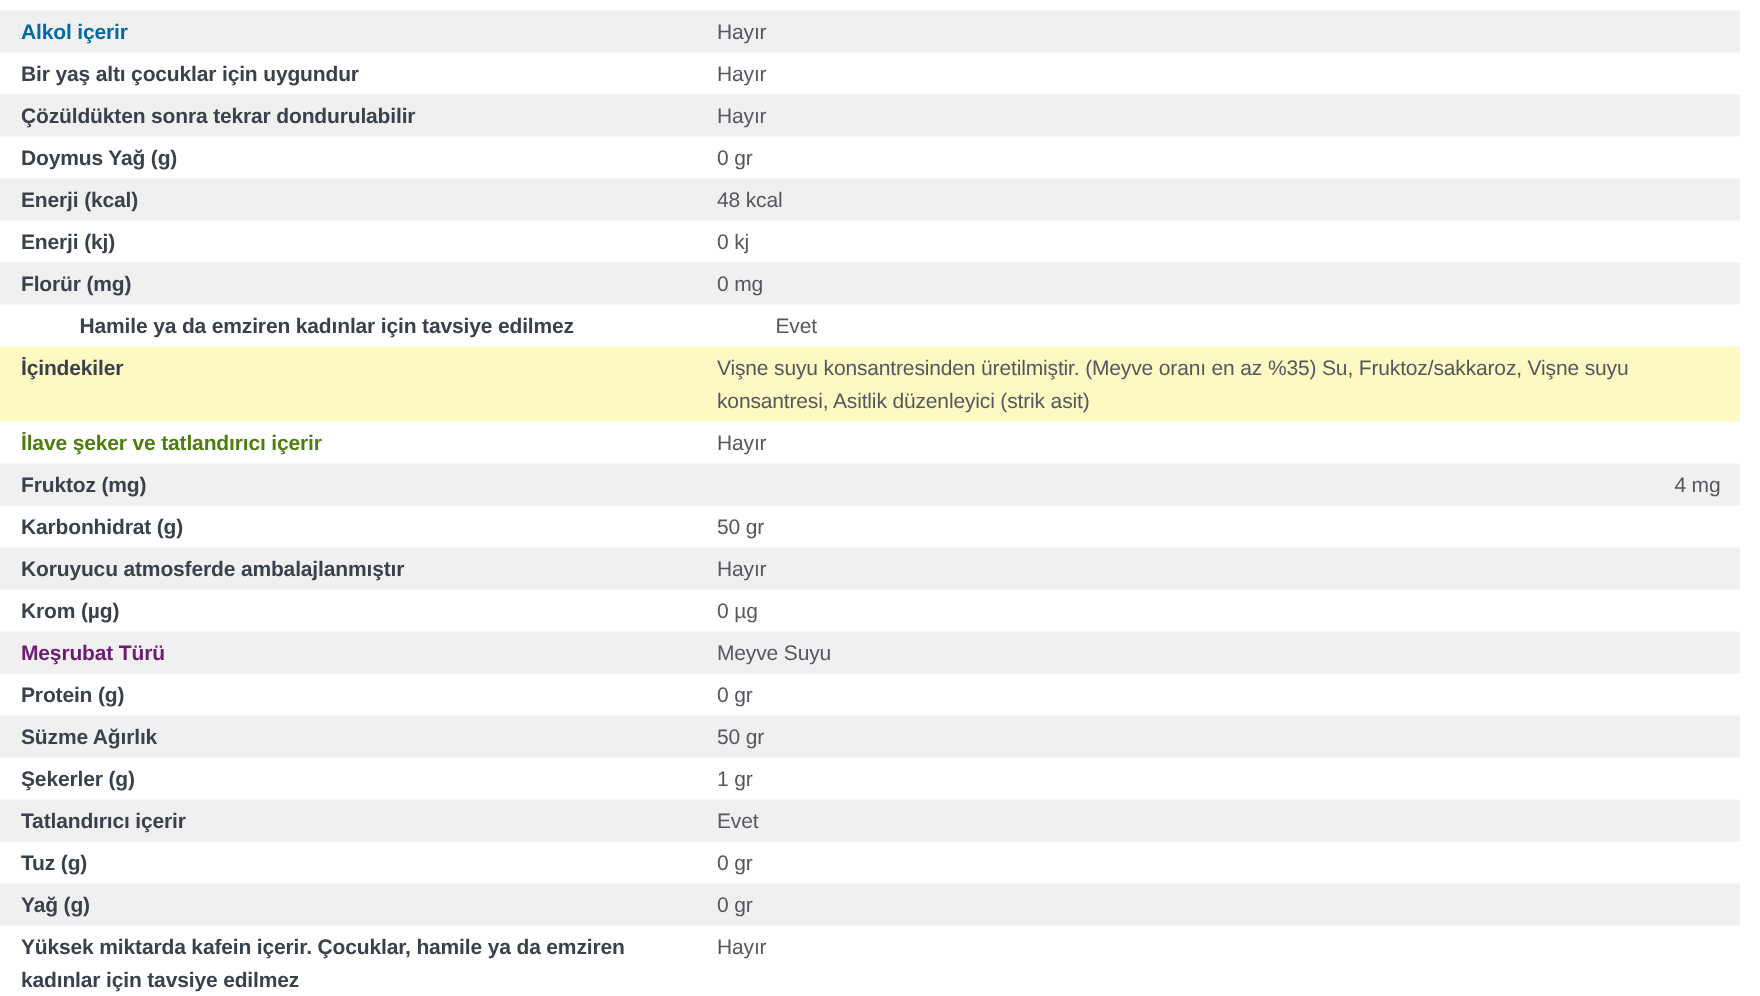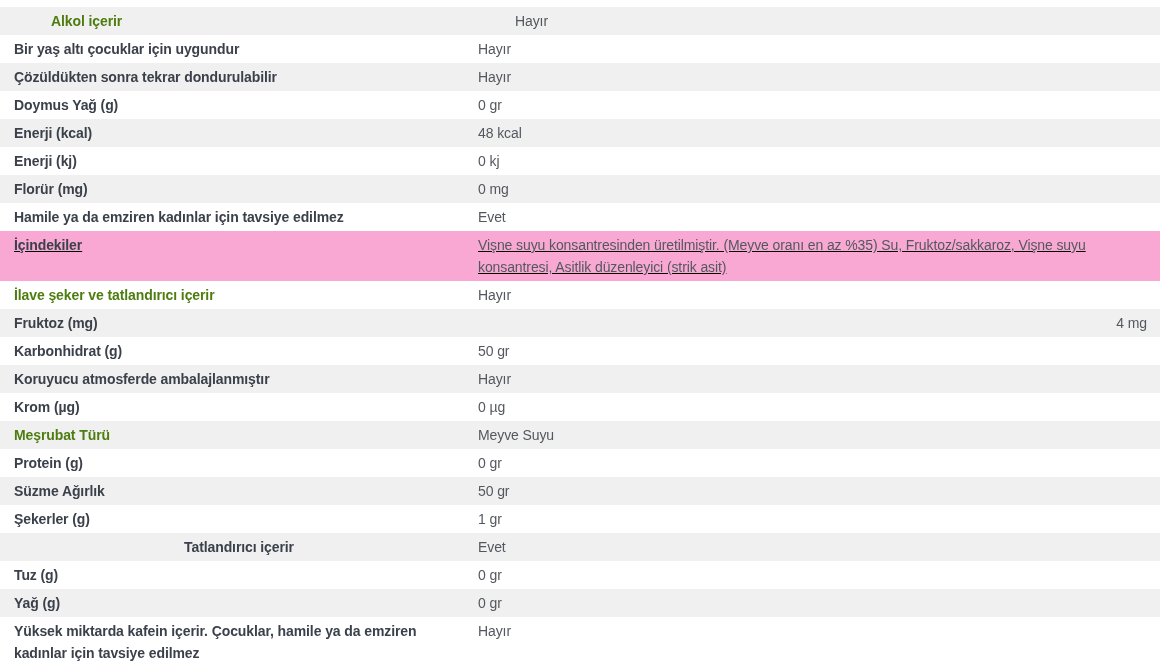--- a/index.html
+++ b/index.html
@@ -43,21 +43,21 @@
     padding-right: 13px;
     color: #54585e;
     letter-spacing: -0.1px;
   }
 </style>
 </head>
 <body>
 
 <div class="attr-table" id="attr-table">
   <div class="row striped" style="background: rgb(240, 240, 240);">
-    <div class="cell label" style="color: #4d7c0f; margin-left: 37px;">Alkol içerir</div>
+    <div class="cell label" style="color: #0369a1;">Alkol içerir</div>
     <div class="cell value" style="color: rgb(84, 88, 94);">Hayır</div>
   </div>
 
   <div class="row">
     <div class="cell label" style="color: rgb(59, 65, 75);">Bir yaş altı çocuklar için uygundur</div>
     <div class="cell value" style="color: rgb(84, 88, 94);">Hayır</div>
   </div>
 
   <div class="row striped" style="background: rgb(240, 240, 240);">
     <div class="cell label" style="color: rgb(59, 65, 75);">Çözüldükten sonra tekrar dondurulabilir</div>
@@ -78,25 +78,25 @@
     <div class="cell label" style="color: rgb(59, 65, 75);">Enerji (kj)</div>
     <div class="cell value" style="color: rgb(84, 88, 94);">0 kj</div>
   </div>
 
   <div class="row striped" style="background: rgb(240, 240, 240);">
     <div class="cell label" style="color: rgb(59, 65, 75);">Florür (mg)</div>
     <div class="cell value" style="color: rgb(84, 88, 94);">0 mg</div>
   </div>
 
   <div class="row">
-    <div class="cell label" style="color: rgb(59, 65, 75);">Hamile ya da emziren kadınlar için tavsiye edilmez</div>
+    <div class="cell label" style="color: rgb(59, 65, 75); margin-left: 39px;">Hamile ya da emziren kadınlar için tavsiye edilmez</div>
     <div class="cell value" style="color: rgb(84, 88, 94);">Evet</div>
   </div>
 
-  <div class="row striped" style="background: #f9a8d4; text-decoration: underline;">
+  <div class="row striped" style="background: #fef9c3;">
     <div class="cell label" style="color: rgb(59, 65, 75);">İçindekiler</div>
     <div class="cell value" style="color: rgb(84, 88, 94);">Vişne suyu konsantresinden üretilmiştir. (Meyve oranı en az %35) Su, Fruktoz/sakkaroz, Vişne suyu konsantresi, Asitlik düzenleyici (strik asit)</div>
   </div>
 
   <div class="row">
     <div class="cell label" style="color: #4d7c0f;">İlave şeker ve tatlandırıcı içerir</div>
     <div class="cell value" style="color: rgb(84, 88, 94);">Hayır</div>
   </div>
 
   <div class="row striped" style="background: rgb(240, 240, 240);">
@@ -113,41 +113,41 @@
     <div class="cell label" style="color: rgb(59, 65, 75);">Koruyucu atmosferde ambalajlanmıştır</div>
     <div class="cell value" style="color: rgb(84, 88, 94);">Hayır</div>
   </div>
 
   <div class="row">
     <div class="cell label" style="color: rgb(59, 65, 75);">Krom (µg)</div>
     <div class="cell value" style="color: rgb(84, 88, 94);">0 µg</div>
   </div>
 
   <div class="row striped" style="background: rgb(240, 240, 240);">
-    <div class="cell label" style="color: #4d7c0f;">Meşrubat Türü</div>
+    <div class="cell label" style="color: #701a75;">Meşrubat Türü</div>
     <div class="cell value" style="color: rgb(84, 88, 94);">Meyve Suyu</div>
   </div>
 
   <div class="row">
     <div class="cell label" style="color: rgb(59, 65, 75);">Protein (g)</div>
     <div class="cell value" style="color: rgb(84, 88, 94);">0 gr</div>
   </div>
 
   <div class="row striped" style="background: rgb(240, 240, 240);">
     <div class="cell label" style="color: rgb(59, 65, 75);">Süzme Ağırlık</div>
     <div class="cell value" style="color: rgb(84, 88, 94);">50 gr</div>
   </div>
 
   <div class="row">
     <div class="cell label" style="color: rgb(59, 65, 75);">Şekerler (g)</div>
     <div class="cell value" style="color: rgb(84, 88, 94);">1 gr</div>
   </div>
 
   <div class="row striped" style="background: rgb(240, 240, 240);">
-    <div class="cell label" style="color: rgb(59, 65, 75); text-align: center;">Tatlandırıcı içerir</div>
+    <div class="cell label" style="color: rgb(59, 65, 75);">Tatlandırıcı içerir</div>
     <div class="cell value" style="color: rgb(84, 88, 94);">Evet</div>
   </div>
 
   <div class="row">
     <div class="cell label" style="color: rgb(59, 65, 75);">Tuz (g)</div>
     <div class="cell value" style="color: rgb(84, 88, 94);">0 gr</div>
   </div>
 
   <div class="row striped" style="background: rgb(240, 240, 240);">
     <div class="cell label" style="color: rgb(59, 65, 75);">Yağ (g)</div>

